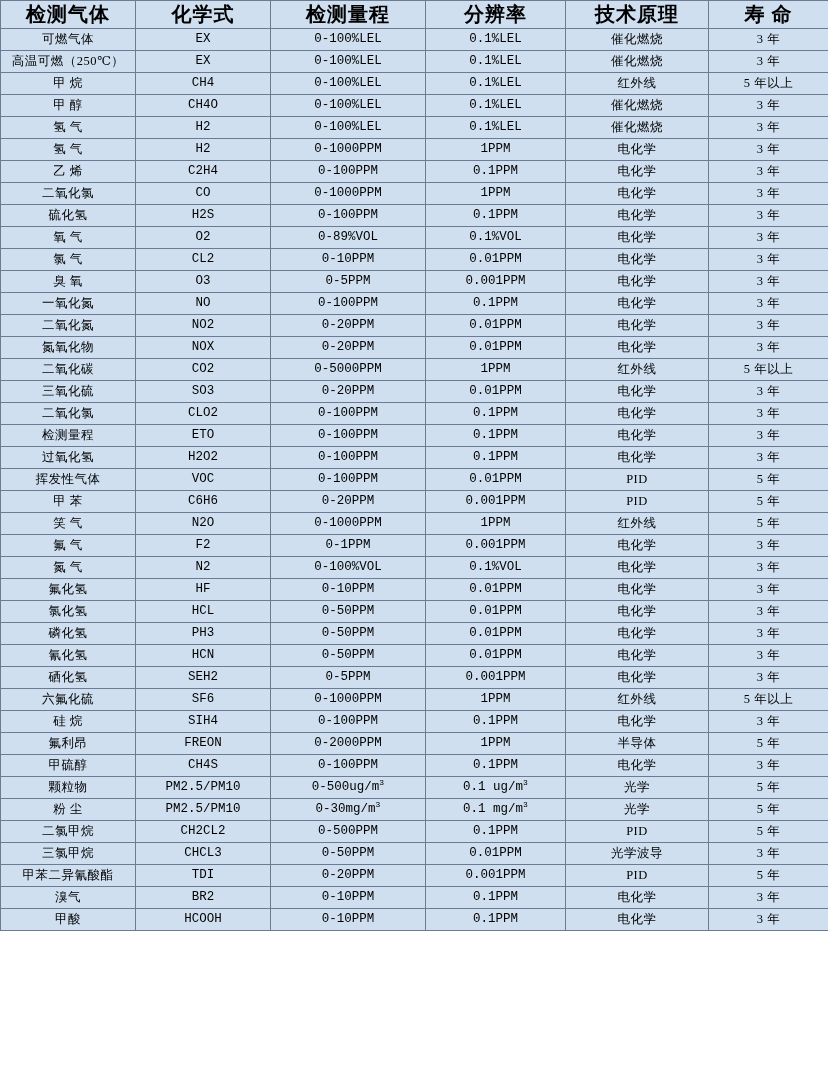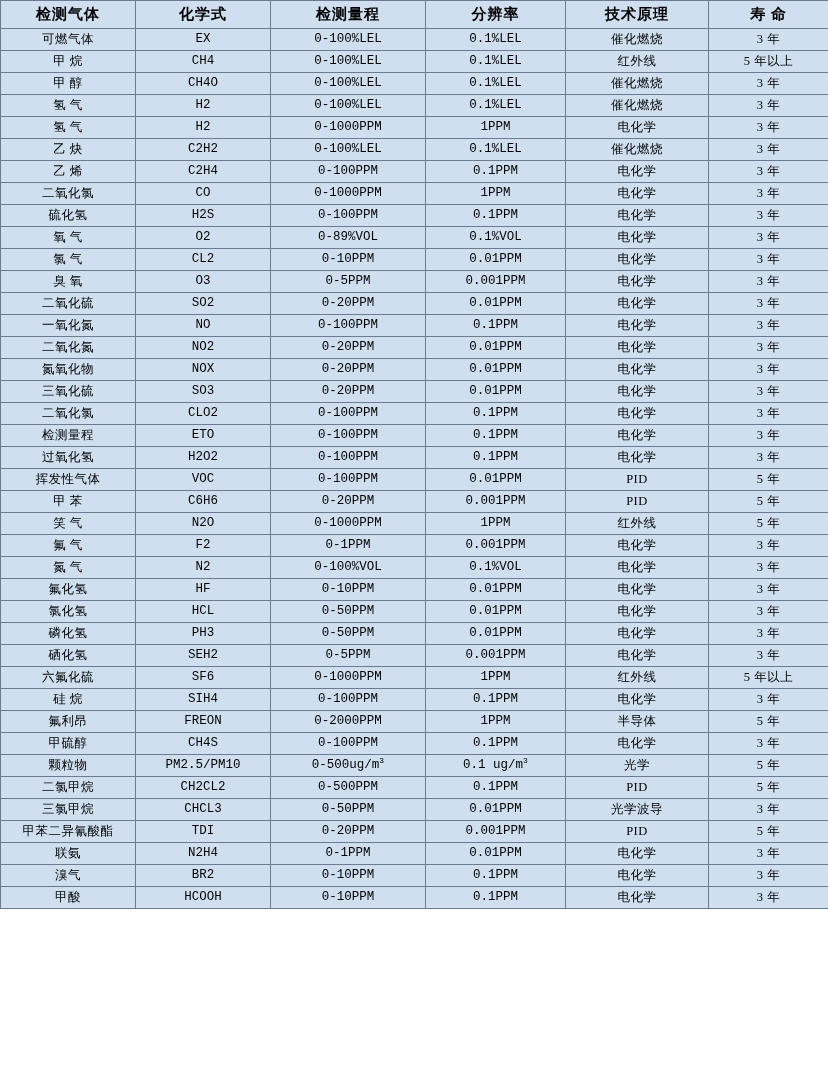--- a/index.html
+++ b/index.html
@@ -23,21 +23,21 @@
     vertical-align: middle;
     background: #cfdff0;
     color: #000000;
     padding: 0;
     height: 21px;
     line-height: 21px;
     white-space: nowrap;
     overflow: hidden;
   }
   table.gas-table thead th {
-    font-size: 15px;
+    font-size: 20px;
     font-weight: bold;
     height: 27px;
     line-height: 27px;
     letter-spacing: 1px;
     background: #cfdff0;
   }
   table.gas-table tbody td {
     font-size: 12.5px;
   }
   td.c-name {
@@ -93,20 +93,28 @@
   <tbody id="table-body">
       <tr>
         <td class="c-name">可燃气体</td>
         <td class="c-formula">EX</td>
         <td class="c-range">0-100%LEL</td>
         <td class="c-res">0.1%LEL</td>
         <td class="c-tech">催化燃烧</td>
         <td class="c-life">3 年</td>
       </tr>
       <tr>
+        <td class="c-name">高温可燃（250℃）</td>
+        <td class="c-formula">EX</td>
+        <td class="c-range">0-100%LEL</td>
+        <td class="c-res">0.1%LEL</td>
+        <td class="c-tech">催化燃烧</td>
+        <td class="c-life">3 年</td>
+      </tr>
+      <tr>
         <td class="c-name">甲 烷</td>
         <td class="c-formula">CH4</td>
         <td class="c-range">0-100%LEL</td>
         <td class="c-res">0.1%LEL</td>
         <td class="c-tech">红外线</td>
         <td class="c-life">5 年以上</td>
       </tr>
       <tr>
         <td class="c-name">甲 醇</td>
         <td class="c-formula">CH4O</td>
@@ -125,28 +133,20 @@
       </tr>
       <tr>
         <td class="c-name">氢 气</td>
         <td class="c-formula">H2</td>
         <td class="c-range">0-1000PPM</td>
         <td class="c-res">1PPM</td>
         <td class="c-tech">电化学</td>
         <td class="c-life">3 年</td>
       </tr>
       <tr>
-        <td class="c-name">乙 炔</td>
-        <td class="c-formula">C2H2</td>
-        <td class="c-range">0-100%LEL</td>
-        <td class="c-res">0.1%LEL</td>
-        <td class="c-tech">催化燃烧</td>
-        <td class="c-life">3 年</td>
-      </tr>
-      <tr>
         <td class="c-name">乙 烯</td>
         <td class="c-formula">C2H4</td>
         <td class="c-range">0-100PPM</td>
         <td class="c-res">0.1PPM</td>
         <td class="c-tech">电化学</td>
         <td class="c-life">3 年</td>
       </tr>
       <tr>
         <td class="c-name">二氧化氯</td>
         <td class="c-formula">CO</td>
@@ -181,28 +181,20 @@
       </tr>
       <tr>
         <td class="c-name">臭 氧</td>
         <td class="c-formula">O3</td>
         <td class="c-range">0-5PPM</td>
         <td class="c-res">0.001PPM</td>
         <td class="c-tech">电化学</td>
         <td class="c-life">3 年</td>
       </tr>
       <tr>
-        <td class="c-name">二氧化硫</td>
-        <td class="c-formula">SO2</td>
-        <td class="c-range">0-20PPM</td>
-        <td class="c-res">0.01PPM</td>
-        <td class="c-tech">电化学</td>
-        <td class="c-life">3 年</td>
-      </tr>
-      <tr>
         <td class="c-name">一氧化氮</td>
         <td class="c-formula">NO</td>
         <td class="c-range">0-100PPM</td>
         <td class="c-res">0.1PPM</td>
         <td class="c-tech">电化学</td>
         <td class="c-life">3 年</td>
       </tr>
       <tr>
         <td class="c-name">二氧化氮</td>
         <td class="c-formula">NO2</td>
@@ -211,20 +203,28 @@
         <td class="c-tech">电化学</td>
         <td class="c-life">3 年</td>
       </tr>
       <tr>
         <td class="c-name">氮氧化物</td>
         <td class="c-formula">NOX</td>
         <td class="c-range">0-20PPM</td>
         <td class="c-res">0.01PPM</td>
         <td class="c-tech">电化学</td>
         <td class="c-life">3 年</td>
+      </tr>
+      <tr>
+        <td class="c-name">二氧化碳</td>
+        <td class="c-formula">CO2</td>
+        <td class="c-range">0-5000PPM</td>
+        <td class="c-res">1PPM</td>
+        <td class="c-tech">红外线</td>
+        <td class="c-life">5 年以上</td>
       </tr>
       <tr>
         <td class="c-name">三氧化硫</td>
         <td class="c-formula">SO3</td>
         <td class="c-range">0-20PPM</td>
         <td class="c-res">0.01PPM</td>
         <td class="c-tech">电化学</td>
         <td class="c-life">3 年</td>
       </tr>
       <tr>
@@ -309,20 +309,28 @@
       </tr>
       <tr>
         <td class="c-name">磷化氢</td>
         <td class="c-formula">PH3</td>
         <td class="c-range">0-50PPM</td>
         <td class="c-res">0.01PPM</td>
         <td class="c-tech">电化学</td>
         <td class="c-life">3 年</td>
       </tr>
       <tr>
+        <td class="c-name">氰化氢</td>
+        <td class="c-formula">HCN</td>
+        <td class="c-range">0-50PPM</td>
+        <td class="c-res">0.01PPM</td>
+        <td class="c-tech">电化学</td>
+        <td class="c-life">3 年</td>
+      </tr>
+      <tr>
         <td class="c-name">硒化氢</td>
         <td class="c-formula">SEH2</td>
         <td class="c-range">0-5PPM</td>
         <td class="c-res">0.001PPM</td>
         <td class="c-tech">电化学</td>
         <td class="c-life">3 年</td>
       </tr>
       <tr>
         <td class="c-name">六氟化硫</td>
         <td class="c-formula">SF6</td>
@@ -357,20 +365,28 @@
       </tr>
       <tr>
         <td class="c-name">颗粒物</td>
         <td class="c-formula">PM2.5/PM10</td>
         <td class="c-range">0-500ug/m<sup>3</sup></td>
         <td class="c-res">0.1 ug/m<sup>3</sup></td>
         <td class="c-tech">光学</td>
         <td class="c-life">5 年</td>
       </tr>
       <tr>
+        <td class="c-name">粉 尘</td>
+        <td class="c-formula">PM2.5/PM10</td>
+        <td class="c-range">0-30mg/m<sup>3</sup></td>
+        <td class="c-res">0.1 mg/m<sup>3</sup></td>
+        <td class="c-tech">光学</td>
+        <td class="c-life">5 年</td>
+      </tr>
+      <tr>
         <td class="c-name">二氯甲烷</td>
         <td class="c-formula">CH2CL2</td>
         <td class="c-range">0-500PPM</td>
         <td class="c-res">0.1PPM</td>
         <td class="c-tech">PID</td>
         <td class="c-life">5 年</td>
       </tr>
       <tr>
         <td class="c-name">三氯甲烷</td>
         <td class="c-formula">CHCL3</td>
@@ -381,28 +397,20 @@
       </tr>
       <tr>
         <td class="c-name">甲苯二异氰酸酯</td>
         <td class="c-formula">TDI</td>
         <td class="c-range">0-20PPM</td>
         <td class="c-res">0.001PPM</td>
         <td class="c-tech">PID</td>
         <td class="c-life">5 年</td>
       </tr>
       <tr>
-        <td class="c-name">联氨</td>
-        <td class="c-formula">N2H4</td>
-        <td class="c-range">0-1PPM</td>
-        <td class="c-res">0.01PPM</td>
-        <td class="c-tech">电化学</td>
-        <td class="c-life">3 年</td>
-      </tr>
-      <tr>
         <td class="c-name">溴气</td>
         <td class="c-formula">BR2</td>
         <td class="c-range">0-10PPM</td>
         <td class="c-res">0.1PPM</td>
         <td class="c-tech">电化学</td>
         <td class="c-life">3 年</td>
       </tr>
       <tr>
         <td class="c-name">甲酸</td>
         <td class="c-formula">HCOOH</td>

